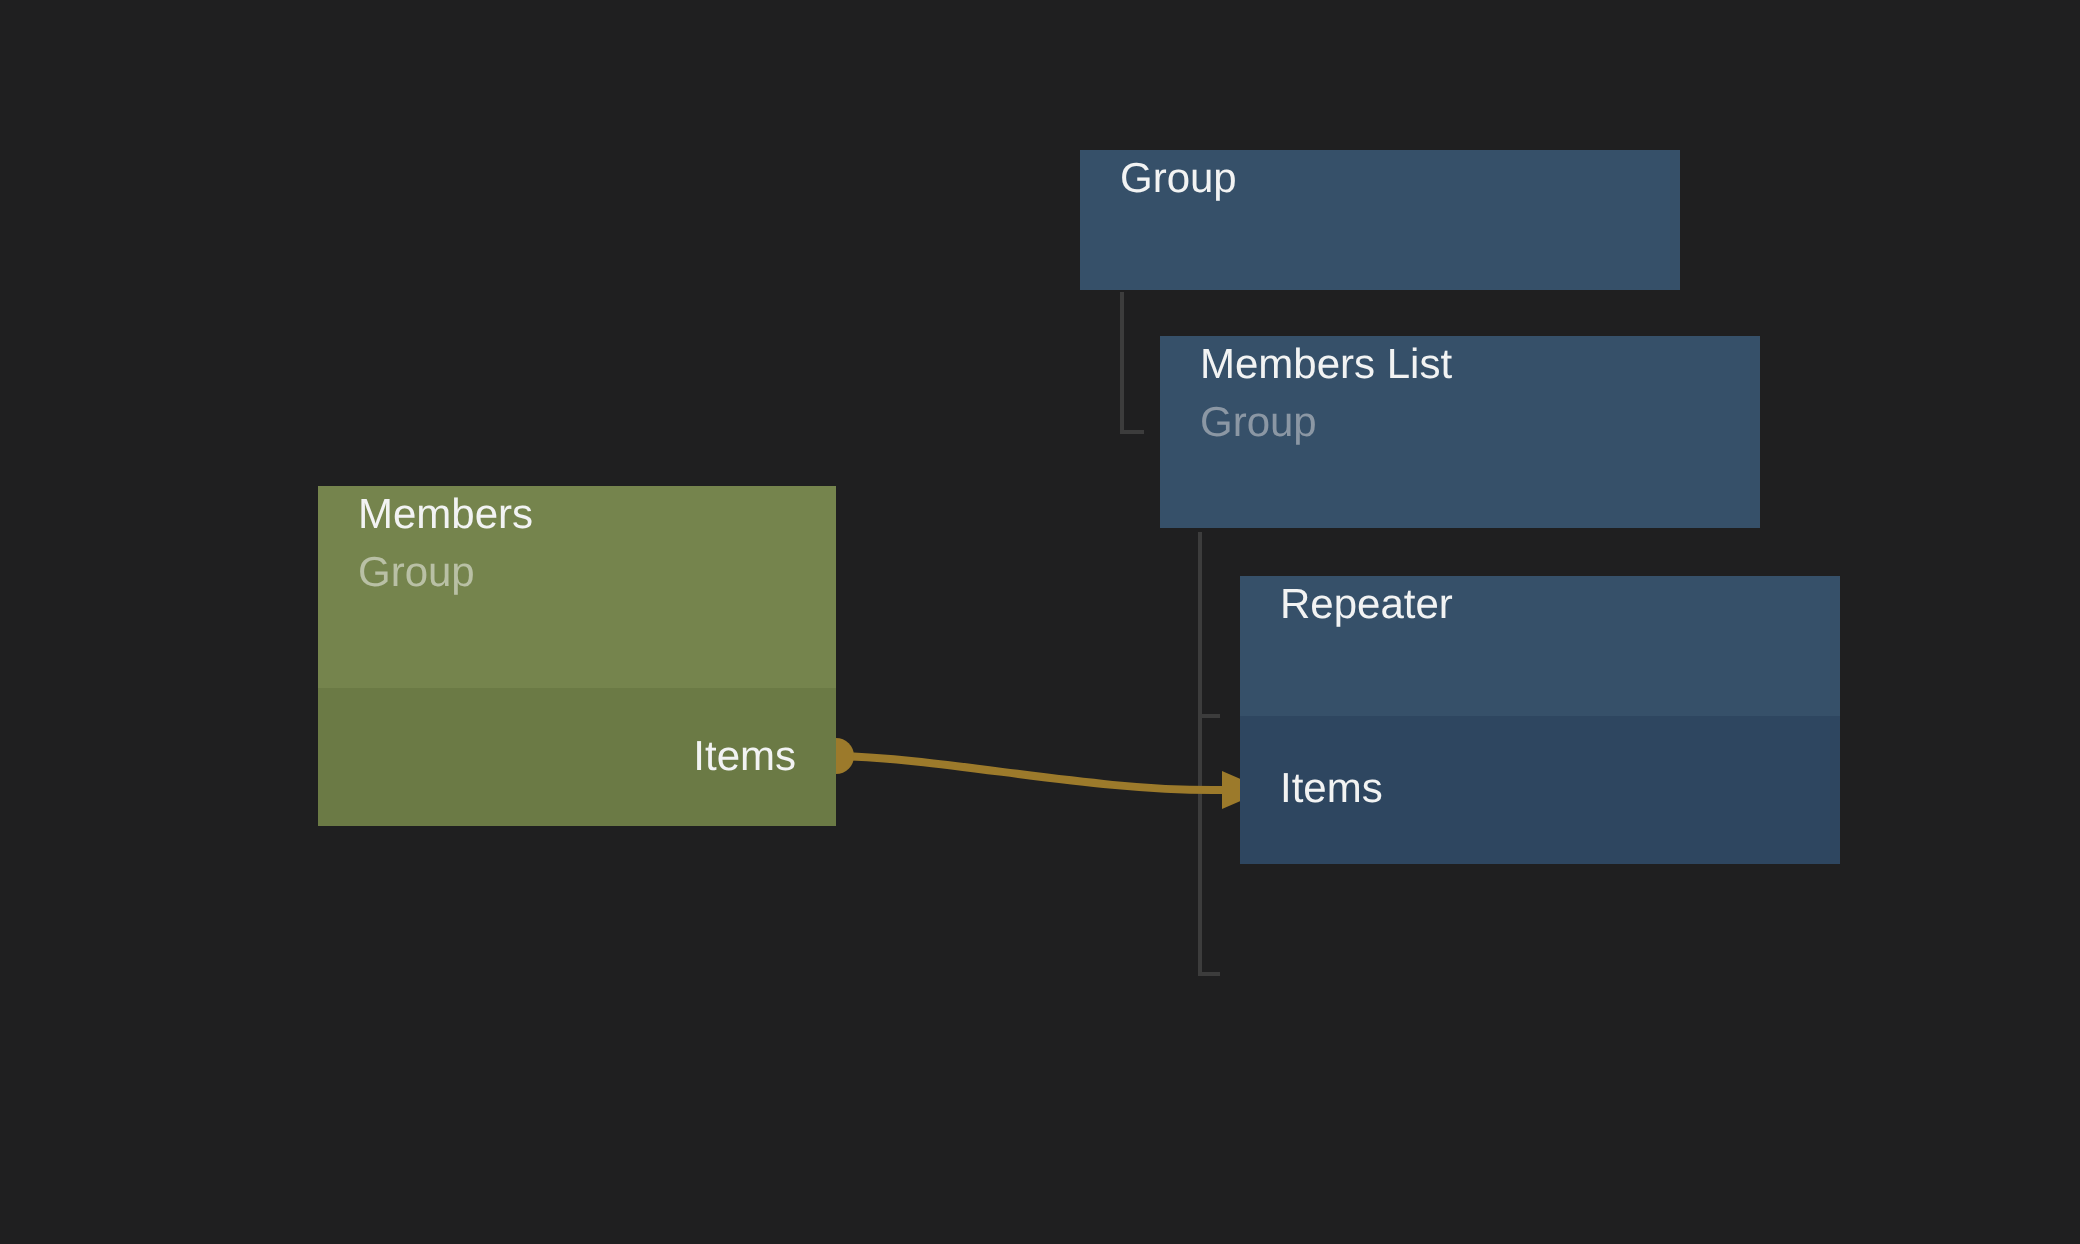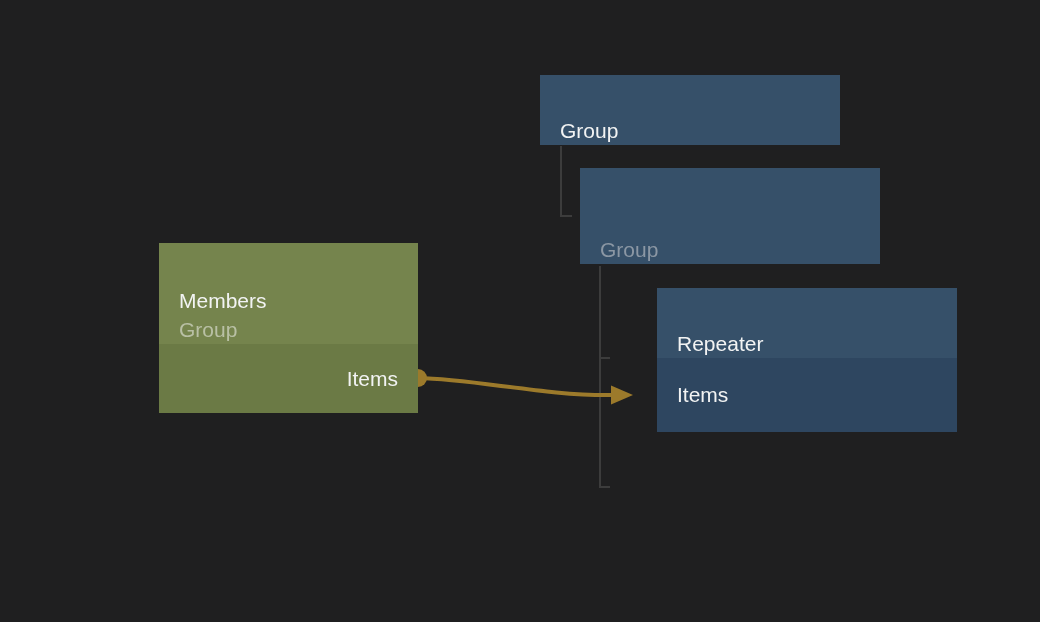--- a/index.html
+++ b/index.html
@@ -43,21 +43,21 @@
   }
   .wire-fill { fill: var(--wire); }
   .node {
     position: absolute;
     display: flex;
     flex-direction: column;
   }
   .node-header {
     display: flex;
     flex-direction: column;
-    justify-content: flex-end;
+    justify-content: flex-start;
     padding-left: 20px;
     flex: 1 1 auto;
   }
   .node.blue .node-header, .node.blue.single { background: var(--blue-node); }
   .node.green .node-header { background: var(--green-node); }
   .node-title {
     font-size: 21px;
     line-height: 29px;
     color: var(--title-text);
     white-space: nowrap;
@@ -75,21 +75,21 @@
     padding: 0 20px;
     font-size: 21px;
     color: var(--title-text);
   }
   .node.blue .node-row { background: var(--blue-row); }
   .node.green .node-row { background: var(--green-row); justify-content: flex-end; }
 
   
   #node-group        { left: 540px; top: 75px;  width: 300px; height: 70px; }
   #node-members-list { left: 580px; top: 168px; width: 300px; height: 96px; }
-  #node-repeater     { left: 620px; top: 288px; width: 300px; height: 152px; margin-left: 37px; }
+  #node-repeater     { left: 620px; top: 288px; width: 300px; height: 152px; }
   #node-repeater .node-header { flex: 0 0 70px; }
   #node-repeater .node-row    { flex: 0 0 74px; }
   #node-button       { left: 620px; top: 452px; width: 300px; height: 70px; }
   #node-members      { left: 118px; top: 243px; width: 300px; height: 170px; padding-left: 41px; }
   #node-members .node-header { flex: 0 0 101px; }
   #node-members .node-row    { flex: 0 0 69px; }
 </style>
 </head>
 <body>
 
@@ -109,20 +109,21 @@
   </svg>
 
   <div class="node blue single" id="node-group">
     <div class="node-header">
       <div class="node-title">Group</div>
     </div>
   </div>
 
   <div class="node blue single" id="node-members-list">
     <div class="node-header">
+      <div class="node-title">Members List</div>
       <div class="node-subtitle">Group</div>
     </div>
   </div>
 
   <div class="node blue" id="node-repeater">
     <div class="node-header" style="background: var(--blue-node);">
       <div class="node-title">Repeater</div>
     </div>
     <div class="node-row">
       <span>Items</span>

